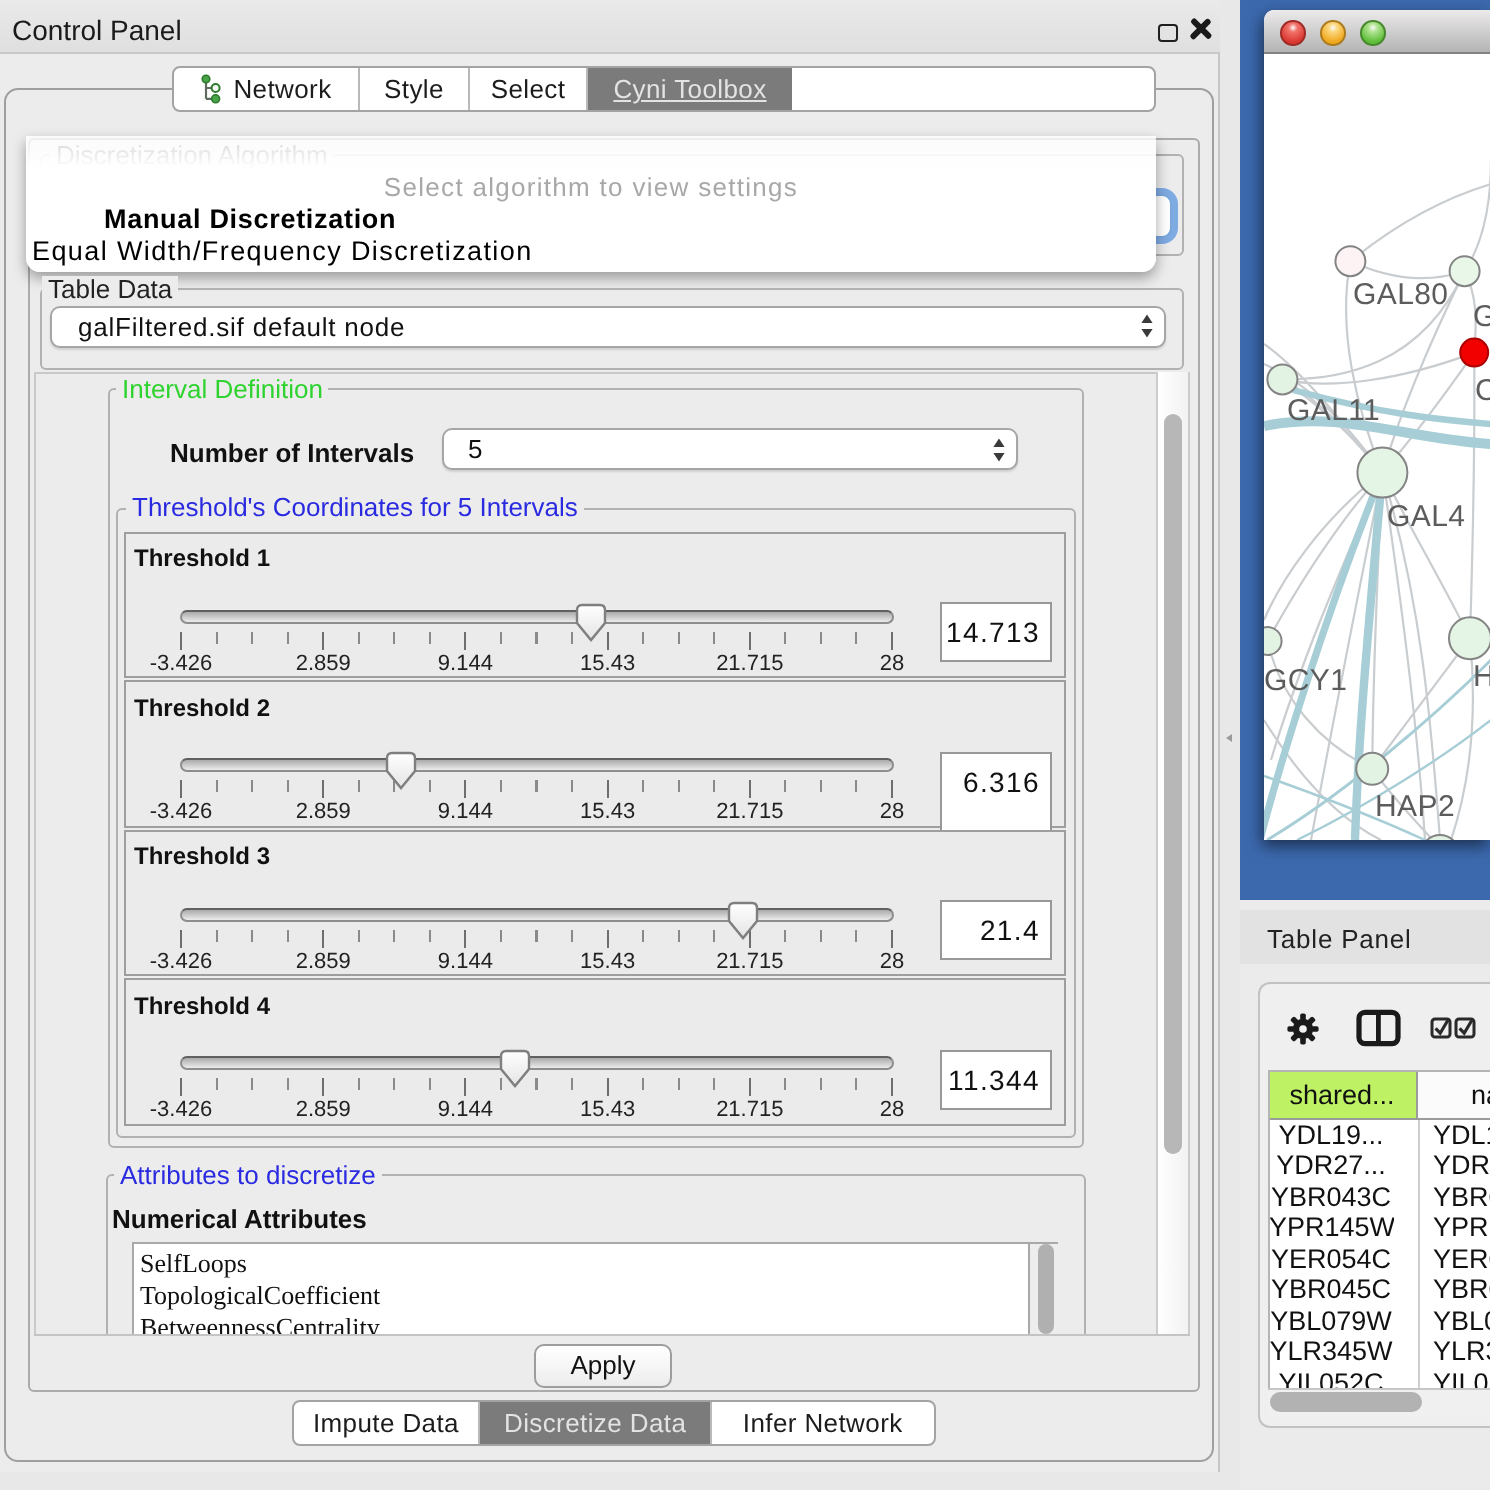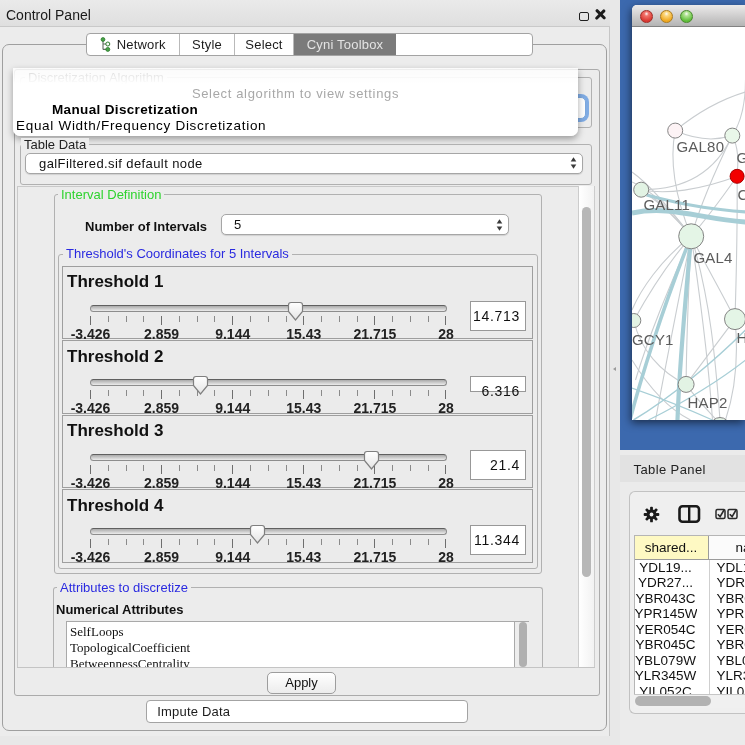--- a/index.html
+++ b/index.html
@@ -14,50 +14,50 @@
 .seg .sel{background:#7b7b7b;color:#e3e3e3;}
 .grp{position:absolute;border:1px solid #b1b1b1;border-radius:3px;box-sizing:border-box;}
 .glab{position:absolute;font-size:13px;background:#ececec;padding:0 3px;line-height:13px;white-space:nowrap;}
 .combo{position:absolute;background:#fff;border:1px solid #a6a6a6;border-radius:5px;
   box-sizing:border-box;font-size:13px;color:#111;display:flex;align-items:center;
   box-shadow:0 1px 1px rgba(0,0,0,0.12);}
 .updn{position:absolute;right:5.5px;top:50%;transform:translateY(-50%);}
 .vbox{position:absolute;background:#fff;border:1px solid #989898;box-sizing:border-box;
   font-size:14px;letter-spacing:0.7px;color:#111;text-align:right;line-height:28px;padding-right:5px;}
 .tpanel{position:absolute;background:#ebebeb;border:1px solid #9e9e9e;box-sizing:border-box;}
-.tlab{position:absolute;font-size:17px;font-weight:bold;color:#111;white-space:nowrap;}
+.tlab{position:absolute;font-size:12px;font-weight:bold;color:#111;white-space:nowrap;}
 .track{position:absolute;height:7px;border:1px solid #8d8d8d;border-top:1.5px solid #606060;border-radius:3.5px;
   background:linear-gradient(#aaaaaa,#ececec);box-sizing:border-box;}
-.ticklab{position:absolute;font-size:14px;font-weight:bold;color:#222;transform:translateX(-50%);white-space:nowrap;}
+.ticklab{position:absolute;font-size:11px;font-weight:normal;color:#222;transform:translateX(-50%);white-space:nowrap;}
 .sb-v{position:absolute;background:linear-gradient(to right,#ffffff,#f2f2f2);
   border-left:1px solid #cccccc;border-right:1px solid #cccccc;box-sizing:border-box;}
 .thumb{position:absolute;background:#b7b7b7;border-radius:6px;}
 </style></head><body>
 
 <div class="abs" style="left:0;top:0;width:610px;height:736px;background:#ececec;border-right:1px solid #c6c6c6;box-sizing:border-box;"></div>
 <div class="abs" style="left:0;top:0;width:610px;height:27px;background:linear-gradient(#eaeaea,#dfdfdf);border-bottom:1px solid #c9c9c9;box-sizing:border-box;"></div>
 <div class="abs" style="left:6px;top:6.5px;font-size:14px;color:#1a1a1a;text-align:center;">Control Panel</div>
 <div class="abs" style="left:578.5px;top:11.5px;width:8px;height:7.5px;border:1.7px solid #1f1f1f;border-radius:2px;"></div>
 <div class="abs" style="left:595px;top:9px;width:11px;height:11px;">
     <div class="abs" style="left:4.2px;top:-0.7px;width:2.7px;height:12.5px;background:#1a1a1a;border-radius:1.3px;transform:rotate(45deg);"></div>
     <div class="abs" style="left:4.2px;top:-0.7px;width:2.7px;height:12.5px;background:#1a1a1a;border-radius:1.3px;transform:rotate(-45deg);"></div>
   </div>
 <div class="abs" style="left:2px;top:44px;width:605px;height:687px;border:1px solid #9f9f9f;border-radius:7px;background:#ececec;box-sizing:border-box;"></div>
-<div class="seg" style="left:85.5px;top:33px;width:447px;align-items:center;">
+<div class="seg" style="left:85.5px;top:33px;width:492px;align-items:center;">
     <div class="it" style="width:93.5px;"><svg width="12" height="15" viewBox="0 0 12 15" style="margin-right:5px;">
         <line x1="3" y1="2.5" x2="3" y2="12.4" stroke="#5f6b5f" stroke-width="1.1"></line>
         <line x1="3" y1="7" x2="7.8" y2="7" stroke="#5f6b5f" stroke-width="1.1"></line>
         <line x1="3" y1="12.4" x2="7.8" y2="12.4" stroke="#5f6b5f" stroke-width="1.1"></line>
         <circle cx="3" cy="2.5" r="1.9" fill="#47a347" stroke="#2e7a2e" stroke-width="0.8"></circle>
         <circle cx="7.8" cy="7" r="2" fill="#f4fbf4" stroke="#2e7a2e" stroke-width="1"></circle>
         <circle cx="7.8" cy="12.4" r="2" fill="#47a347" stroke="#2e7a2e" stroke-width="0.8"></circle>
       </svg>Network</div>
     <div class="it" style="width:55px;">Style</div>
     <div class="it" style="width:59px;">Select</div>
-    <div class="it sel" style="width:102px;">Cyni Toolbox</div>
+    <div class="it sel" style="width:102px;text-decoration:underline;">Cyni Toolbox</div>
   </div>
 <div class="abs" style="left:14px;top:69px;width:586px;height:627px;border:1px solid #ababab;border-radius:3px;background:#ececec;box-sizing:border-box;"></div>
 <div class="grp" style="left:20px;top:77px;width:572px;height:51px;"></div>
 <div class="glab" style="left:25px;top:71px;color:#333;">Discretization Algorithm</div>
 <div class="abs" style="left:24px;top:97px;width:562px;height:22px;background:#fff;border:1px solid #7ba7dc;border-radius:5px;box-sizing:border-box;box-shadow:0 0 0 3px rgba(100,155,225,0.8);"></div>
 <div class="abs" style="left:13px;top:68px;width:565px;height:68px;background:linear-gradient(rgba(255,255,255,0.78),#ffffff 24%);border-radius:0 0 7px 7px;box-shadow:0 3px 7px rgba(0,0,0,0.35);"></div>
 <div class="abs" style="left:13px;top:85.5px;width:565px;text-align:center;font-size:13px;letter-spacing:0.65px;color:#a8a8a8;">Select algorithm to view settings</div>
 <div class="abs" style="left:16px;top:101.5px;font-size:13.5px;font-weight:bold;letter-spacing:0.35px;color:#000;padding-left:36px;">Manual Discretization</div>
 <div class="abs" style="left:16px;top:117.5px;font-size:13.5px;letter-spacing:0.7px;color:#000;">Equal Width/Frequency Discretization</div>
 <div class="grp" style="left:20px;top:144px;width:572px;height:41px;"></div>
@@ -113,21 +113,21 @@
 <div class="ticklab" style="left:446.0px;top:400.0px;">28</div>
 <svg class="abs" width="17" height="20" viewBox="0 0 17 20" style="left:192.2px;top:375.0px;">
     <path d="M1.5 4 Q1.5 1.5 4 1.5 L13 1.5 Q15.5 1.5 15.5 4 L15.5 10.5 L8.5 19 L1.5 10.5 Z" fill="url(#tg1)" stroke="#7f7f7f" stroke-width="1.2"></path>
     <defs>
       <linearGradient id="tg1" x1="0" y1="0" x2="0" y2="1">
         <stop offset="0" stop-color="#ffffff"></stop>
         <stop offset="1" stop-color="#e4e4e4"></stop>
       </linearGradient>
     </defs>
   </svg>
-<div class="vbox" style="left:470px;top:375.5px;width:56px;height:16px;">6.316</div>
+<div class="vbox" style="left:470px;top:375.5px;width:56px;height:40px;">6.316</div>
 <div class="tpanel" style="left:61.5px;top:414.5px;width:471px;height:73.5px;"></div>
 <div class="tlab" style="left:67px;top:421.0px;">Threshold 3</div>
 <div class="track" style="left:90px;top:453.5px;width:357px;"></div>
 <div class="abs" style="left:90px;top:464.5px;width:358px;height:6px;background:repeating-linear-gradient(90deg,#8a8a8a 0,#8a8a8a 1px,transparent 1px,transparent 17.775px);"></div>
 <div class="abs" style="left:90px;top:464.5px;width:358px;height:9px;background:repeating-linear-gradient(90deg,#6e6e6e 0,#6e6e6e 1px,transparent 1px,transparent 71.1px);"></div>
 <div class="ticklab" style="left:90.5px;top:474.5px;">-3.426</div>
 <div class="ticklab" style="left:161.6px;top:474.5px;">2.859</div>
 <div class="ticklab" style="left:232.7px;top:474.5px;">9.144</div>
 <div class="ticklab" style="left:303.8px;top:474.5px;">15.43</div>
 <div class="ticklab" style="left:374.9px;top:474.5px;">21.715</div>
@@ -167,20 +167,22 @@
 <div class="glab" style="left:57px;top:580.5px;color:#2a2ae0;">Attributes to discretize</div>
 <div class="abs" style="left:56px;top:601.5px;font-size:13px;font-weight:bold;color:#111;">Numerical Attributes</div>
 <div class="abs" style="left:66px;top:620.5px;width:449px;height:46.5px;background:#fff;border:1px solid #a9a9a9;border-bottom:none;box-sizing:border-box;overflow:hidden;font-size:13px;color:#111;">
     <div style="padding:2.5px 0 0 3px;line-height:16px;font-family:Liberation Serif, serif;">SelfLoops<br>TopologicalCoefficient<br>BetweennessCentrality</div>
   </div>
 <div class="abs" style="left:515px;top:620.5px;width:14px;height:46.5px;background:#ededed;border-top:1px solid #a9a9a9;box-sizing:border-box;"></div>
 <div class="thumb" style="left:518.5px;top:621.5px;width:8px;height:45.5px;background:#b0b0b0;border-radius:4px;"></div>
 <div class="abs" style="left:267px;top:671.5px;width:69px;height:22px;border:1px solid #9d9d9d;border-radius:5px;background:linear-gradient(#ffffff,#ececec);box-sizing:border-box;text-align:center;font-size:13px;color:#111;line-height:20px;">Apply</div>
 <div class="seg" style="left:145.5px;top:700px;width:322.5px;">
     <div class="it" style="width:94.5px;">Impute Data</div>
+    <div class="it sel" style="width:116px;">Discretize Data</div>
+    <div class="it" style="width:112px;">Infer Network</div>
   </div>
 <div class="abs" style="left:613px;top:367px;width:0;height:0;border-top:2.5px solid transparent;border-bottom:2.5px solid transparent;border-right:3.5px solid #9a9a9a;"></div>
 <div class="abs" style="left:620px;top:0;width:125px;height:450px;background:#3c69ae;"></div>
 <div class="abs" style="left:631.5px;top:5px;width:113.5px;height:415px;background:#fff;border-radius:5px 0 0 0;box-shadow:-1px 3px 8px rgba(0,0,0,0.55);"></div>
 <div class="abs" style="left:631.5px;top:5px;width:113.5px;height:22px;background:linear-gradient(#eceaea,#b4b4b4);border-bottom:1px solid #828282;border-radius:5px 0 0 0;box-sizing:border-box;"></div>
 <div class="abs" style="left:640.4px;top:9.9px;width:12.8px;height:12.8px;border-radius:50%;background:radial-gradient(circle at 50% 26%,rgba(255,255,255,0.9) 0%,#f1736b 22%,#d93831 72%);border:1px solid #9f2b26;box-sizing:border-box;"></div>
 <div class="abs" style="left:660.2px;top:9.9px;width:12.8px;height:12.8px;border-radius:50%;background:radial-gradient(circle at 50% 26%,rgba(255,255,255,0.9) 0%,#fbd77e 22%,#f0a81f 72%);border:1px solid #ab7b1d;box-sizing:border-box;"></div>
 <div class="abs" style="left:680.2px;top:9.9px;width:12.8px;height:12.8px;border-radius:50%;background:radial-gradient(circle at 50% 26%,rgba(255,255,255,0.9) 0%,#b1e393 22%,#5fbe39 72%);border:1px solid #47882c;box-sizing:border-box;"></div>
 <svg class="abs" style="left:631.5px;top:27px;" width="113.5" height="393" viewBox="631.5 27 113.5 393">
 <g fill="none" stroke="#c9cdd0" stroke-width="1.1">
@@ -261,21 +263,21 @@
 <circle cx="11.5" cy="11.5" r="1.9" fill="#f1f1f1"></circle>
 <rect x="39.5" y="3.2" width="19.5" height="15.6" rx="3" fill="none" stroke="#1a1a1a" stroke-width="2.6"></rect>
 <line x1="49.2" y1="3.2" x2="49.2" y2="18.8" stroke="#1a1a1a" stroke-width="2.4"></line>
 <rect x="76" y="6.5" width="9" height="9" rx="1.5" fill="none" stroke="#2a2a2a" stroke-width="1.5"></rect>
 <path d="M77.8 11.2 l2.3 2.4 3.9-6.6" fill="none" stroke="#2a2a2a" stroke-width="1.6"></path>
 <rect x="88" y="6.5" width="9" height="9" rx="1.5" fill="none" stroke="#2a2a2a" stroke-width="1.5"></rect>
 <path d="M89.8 11.2 l2.3 2.4 3.9-6.6" fill="none" stroke="#2a2a2a" stroke-width="1.6"></path>
 </g>
   </svg>
 <div class="abs" style="left:633.5px;top:535px;width:111.5px;height:173px;border:1px solid #b5b5b5;border-right:none;background:#fff;box-sizing:border-box;overflow:hidden;"></div>
-<div class="abs" style="left:634.5px;top:536px;width:74px;height:24px;background:#fef9c3;border-right:1px solid #9b9b9b;border-bottom:1px solid #9b9b9b;box-sizing:border-box;font-size:13.5px;color:#111;text-align:center;line-height:24px;">shared...</div>
+<div class="abs" style="left:634.5px;top:536px;width:74px;height:24px;background:#bef264;border-right:1px solid #9b9b9b;border-bottom:1px solid #9b9b9b;box-sizing:border-box;font-size:13.5px;color:#111;text-align:center;line-height:24px;">shared...</div>
 <div class="abs" style="left:708.5px;top:536px;width:36.5px;height:24px;background:#fbfbfb;border-bottom:1px solid #9b9b9b;box-sizing:border-box;overflow:hidden;font-size:13.5px;color:#111;line-height:24px;"><span style="margin-left:27px;">name</span></div>
 <div class="abs" style="left:634.5px;top:560px;width:62px;height:134px;overflow:hidden;font-size:13.5px;color:#111;text-align:center;line-height:15.45px;">
     <div>YDL19...</div>
     <div>YDR27...</div>
     <div>YBR043C</div>
     <div>YPR145W</div>
     <div>YER054C</div>
     <div>YBR045C</div>
     <div>YBL079W</div>
     <div>YLR345W</div>

